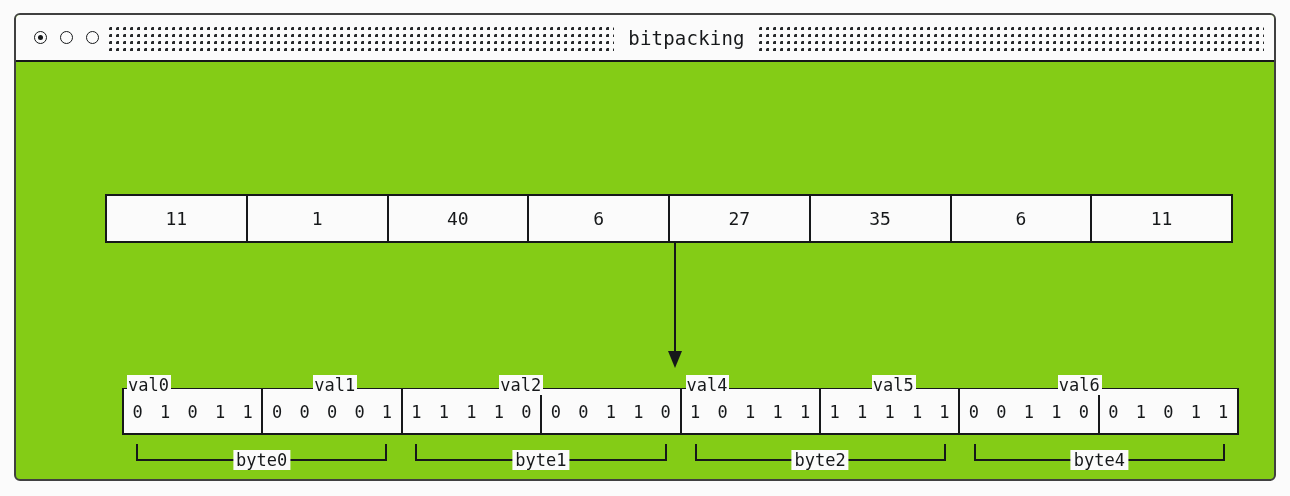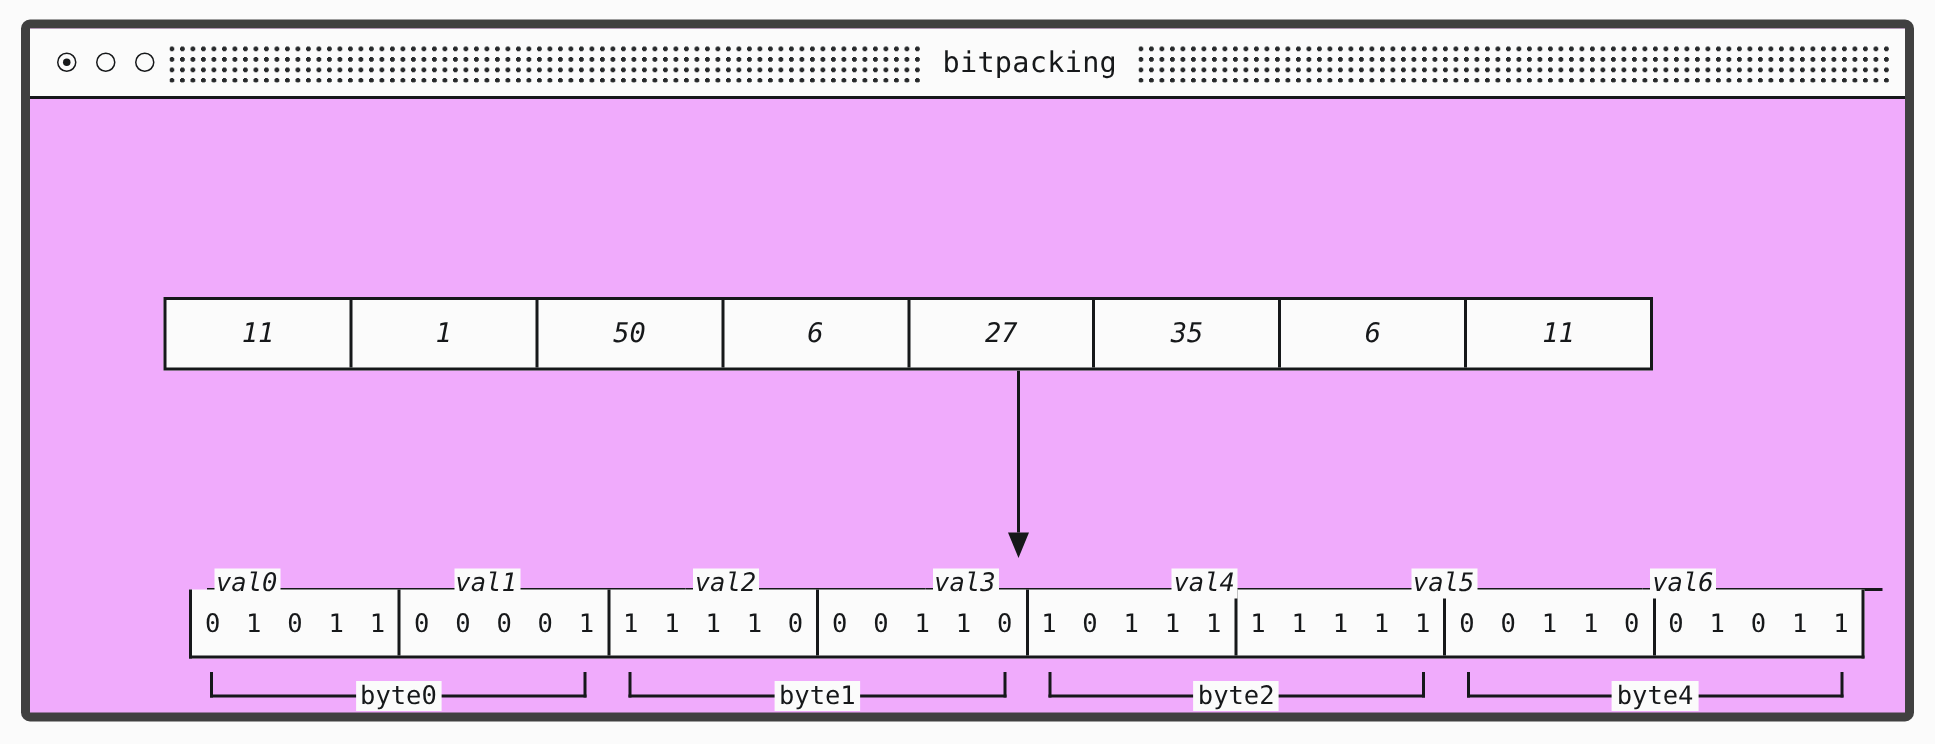--- a/index.html
+++ b/index.html
@@ -14,23 +14,23 @@
     overflow: hidden;
   }
 
   
   .window {
     position: absolute;
     left: 14px;
     top: 13px;
     width: 1262px;
     height: 468px;
-    border: 6px solid #404040;
+    border: 2px solid #404040;
     border-radius: 6px;
-    background: #f0abfc;
+    background: #84cc16;
     box-sizing: border-box;
     overflow: hidden;
   }
 
   .titlebar {
     position: relative;
     height: 47px;
     border-bottom: 2px solid #16181a;
     box-sizing: border-box;
     display: flex;
@@ -91,27 +91,26 @@
     position: relative;
     width: 100%;
     height: 419px;
   }
 
   
   .values-row {
     position: absolute;
     left: 89px;
     top: 132px;
-    width: 993px;
+    width: 1128px;
     height: 49px;
     display: flex;
     border: 2px solid #16181a;
     box-sizing: border-box;
     background: #fbfbfb;
-    font-style: italic;
   }
   .value-cell {
     flex: 1 1 0;
     display: flex;
     align-items: center;
     justify-content: center;
     font-size: 18px;
     color: #16181a;
     border-right: 2px solid #16181a;
     box-sizing: border-box;
@@ -162,26 +161,25 @@
     justify-content: center;
     font-size: 17px;
     color: #16181a;
     padding-top: 2px;
     box-sizing: border-box;
   }
 
   
   .val-labels {
     position: absolute;
-    left: 12px;
+    left: 0;
     top: 0;
     width: 100%;
     height: 22px;
     display: flex;
-    font-style: italic;
   }
   .val-label-cell {
     flex: 1 1 0;
     position: relative;
     height: 22px;
   }
   .val-label-cell .vl-line {
     position: absolute;
     left: 0;
     right: 0;
@@ -253,21 +251,21 @@
     <div class="hatch"></div>
     <div class="title-text">bitpacking</div>
     <div class="hatch"></div>
   </div>
 
   <div class="canvas">
 
     <div class="values-row" id="values-row">
         <div class="value-cell">11</div>
         <div class="value-cell">1</div>
-        <div class="value-cell">50</div>
+        <div class="value-cell">40</div>
         <div class="value-cell">6</div>
         <div class="value-cell">27</div>
         <div class="value-cell">35</div>
         <div class="value-cell">6</div>
         <div class="value-cell">11</div>
       </div>
 
     <svg class="arrow" viewBox="0 0 16 129" xmlns="http://www.w3.org/2000/svg">
       <line x1="8" y1="0" x2="8" y2="108" stroke="#16181a" stroke-width="2"></line>
       <polygon points="1,108 15,108 8,125" fill="#16181a"></polygon>
@@ -282,24 +280,20 @@
           <div class="val-label-cell">
             <div class="vl-line"></div>
             <span class="vl-text">val1</span>
           </div>
           <div class="val-label-cell">
             <div class="vl-line"></div>
             <span class="vl-text">val2</span>
           </div>
           <div class="val-label-cell">
             <div class="vl-line"></div>
-            <span class="vl-text">val3</span>
-          </div>
-          <div class="val-label-cell">
-            <div class="vl-line"></div>
             <span class="vl-text">val4</span>
           </div>
           <div class="val-label-cell">
             <div class="vl-line"></div>
             <span class="vl-text">val5</span>
           </div>
           <div class="val-label-cell">
             <div class="vl-line"></div>
             <span class="vl-text">val6</span>
           </div>

